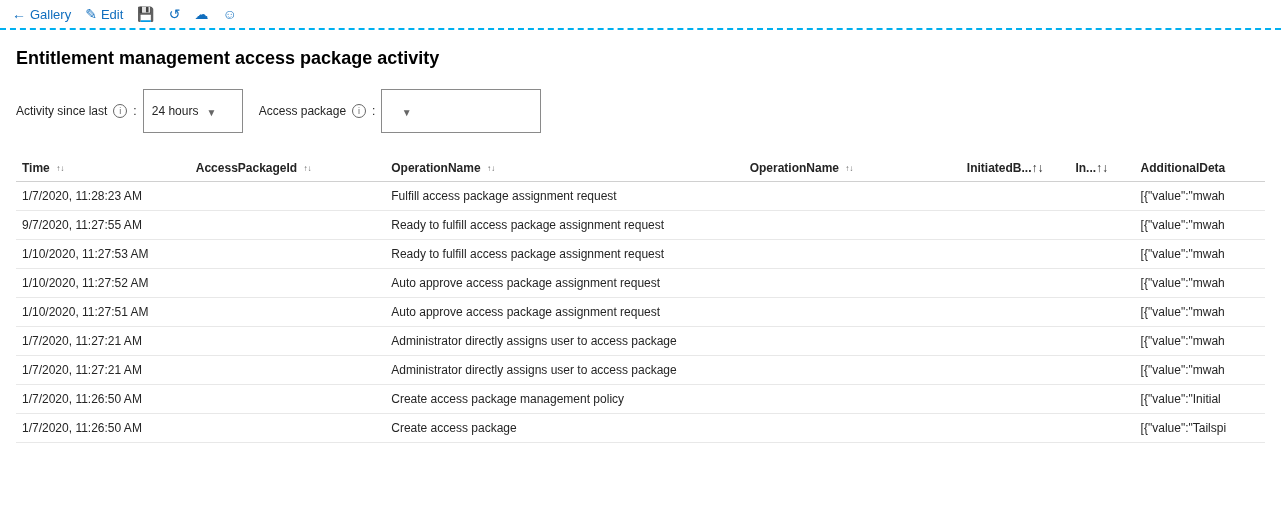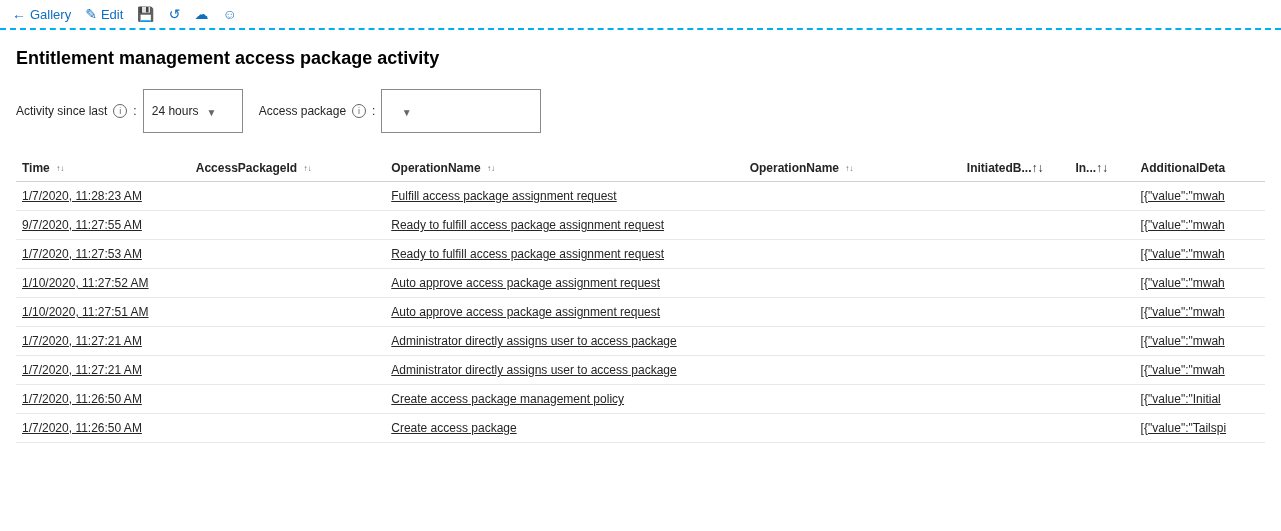--- a/index.html
+++ b/index.html
@@ -124,21 +124,20 @@
       flex-direction: column;
       margin-left: 3px;
       font-size: 8px;
       color: #666;
       vertical-align: middle;
       line-height: 1;
     }
 
     .data-table tbody tr {
       border-bottom: 1px solid #e8e8e8;
-      text-decoration: underline;
     }
 
     .data-table td {
       padding: 7px 10px 7px 6px;
       font-size: 12px;
       color: #252525;
       vertical-align: middle;
     }
 
     .col-time { width: 160px; }
@@ -242,21 +241,21 @@
         <tr>
           <td>9/7/2020, 11:27:55 AM</td>
           <td></td>
           <td>Ready to fulfill access package assignment request</td>
           <td></td>
           <td></td>
           <td></td>
           <td>[{"value":"mwah</td>
         </tr>
         <tr>
-          <td>1/7/2020, 11:27:53 AM</td>
+          <td>1/10/2020, 11:27:53 AM</td>
           <td></td>
           <td>Ready to fulfill access package assignment request</td>
           <td></td>
           <td></td>
           <td></td>
           <td>[{"value":"mwah</td>
         </tr>
         <tr>
           <td>1/10/2020, 11:27:52 AM</td>
           <td></td>

